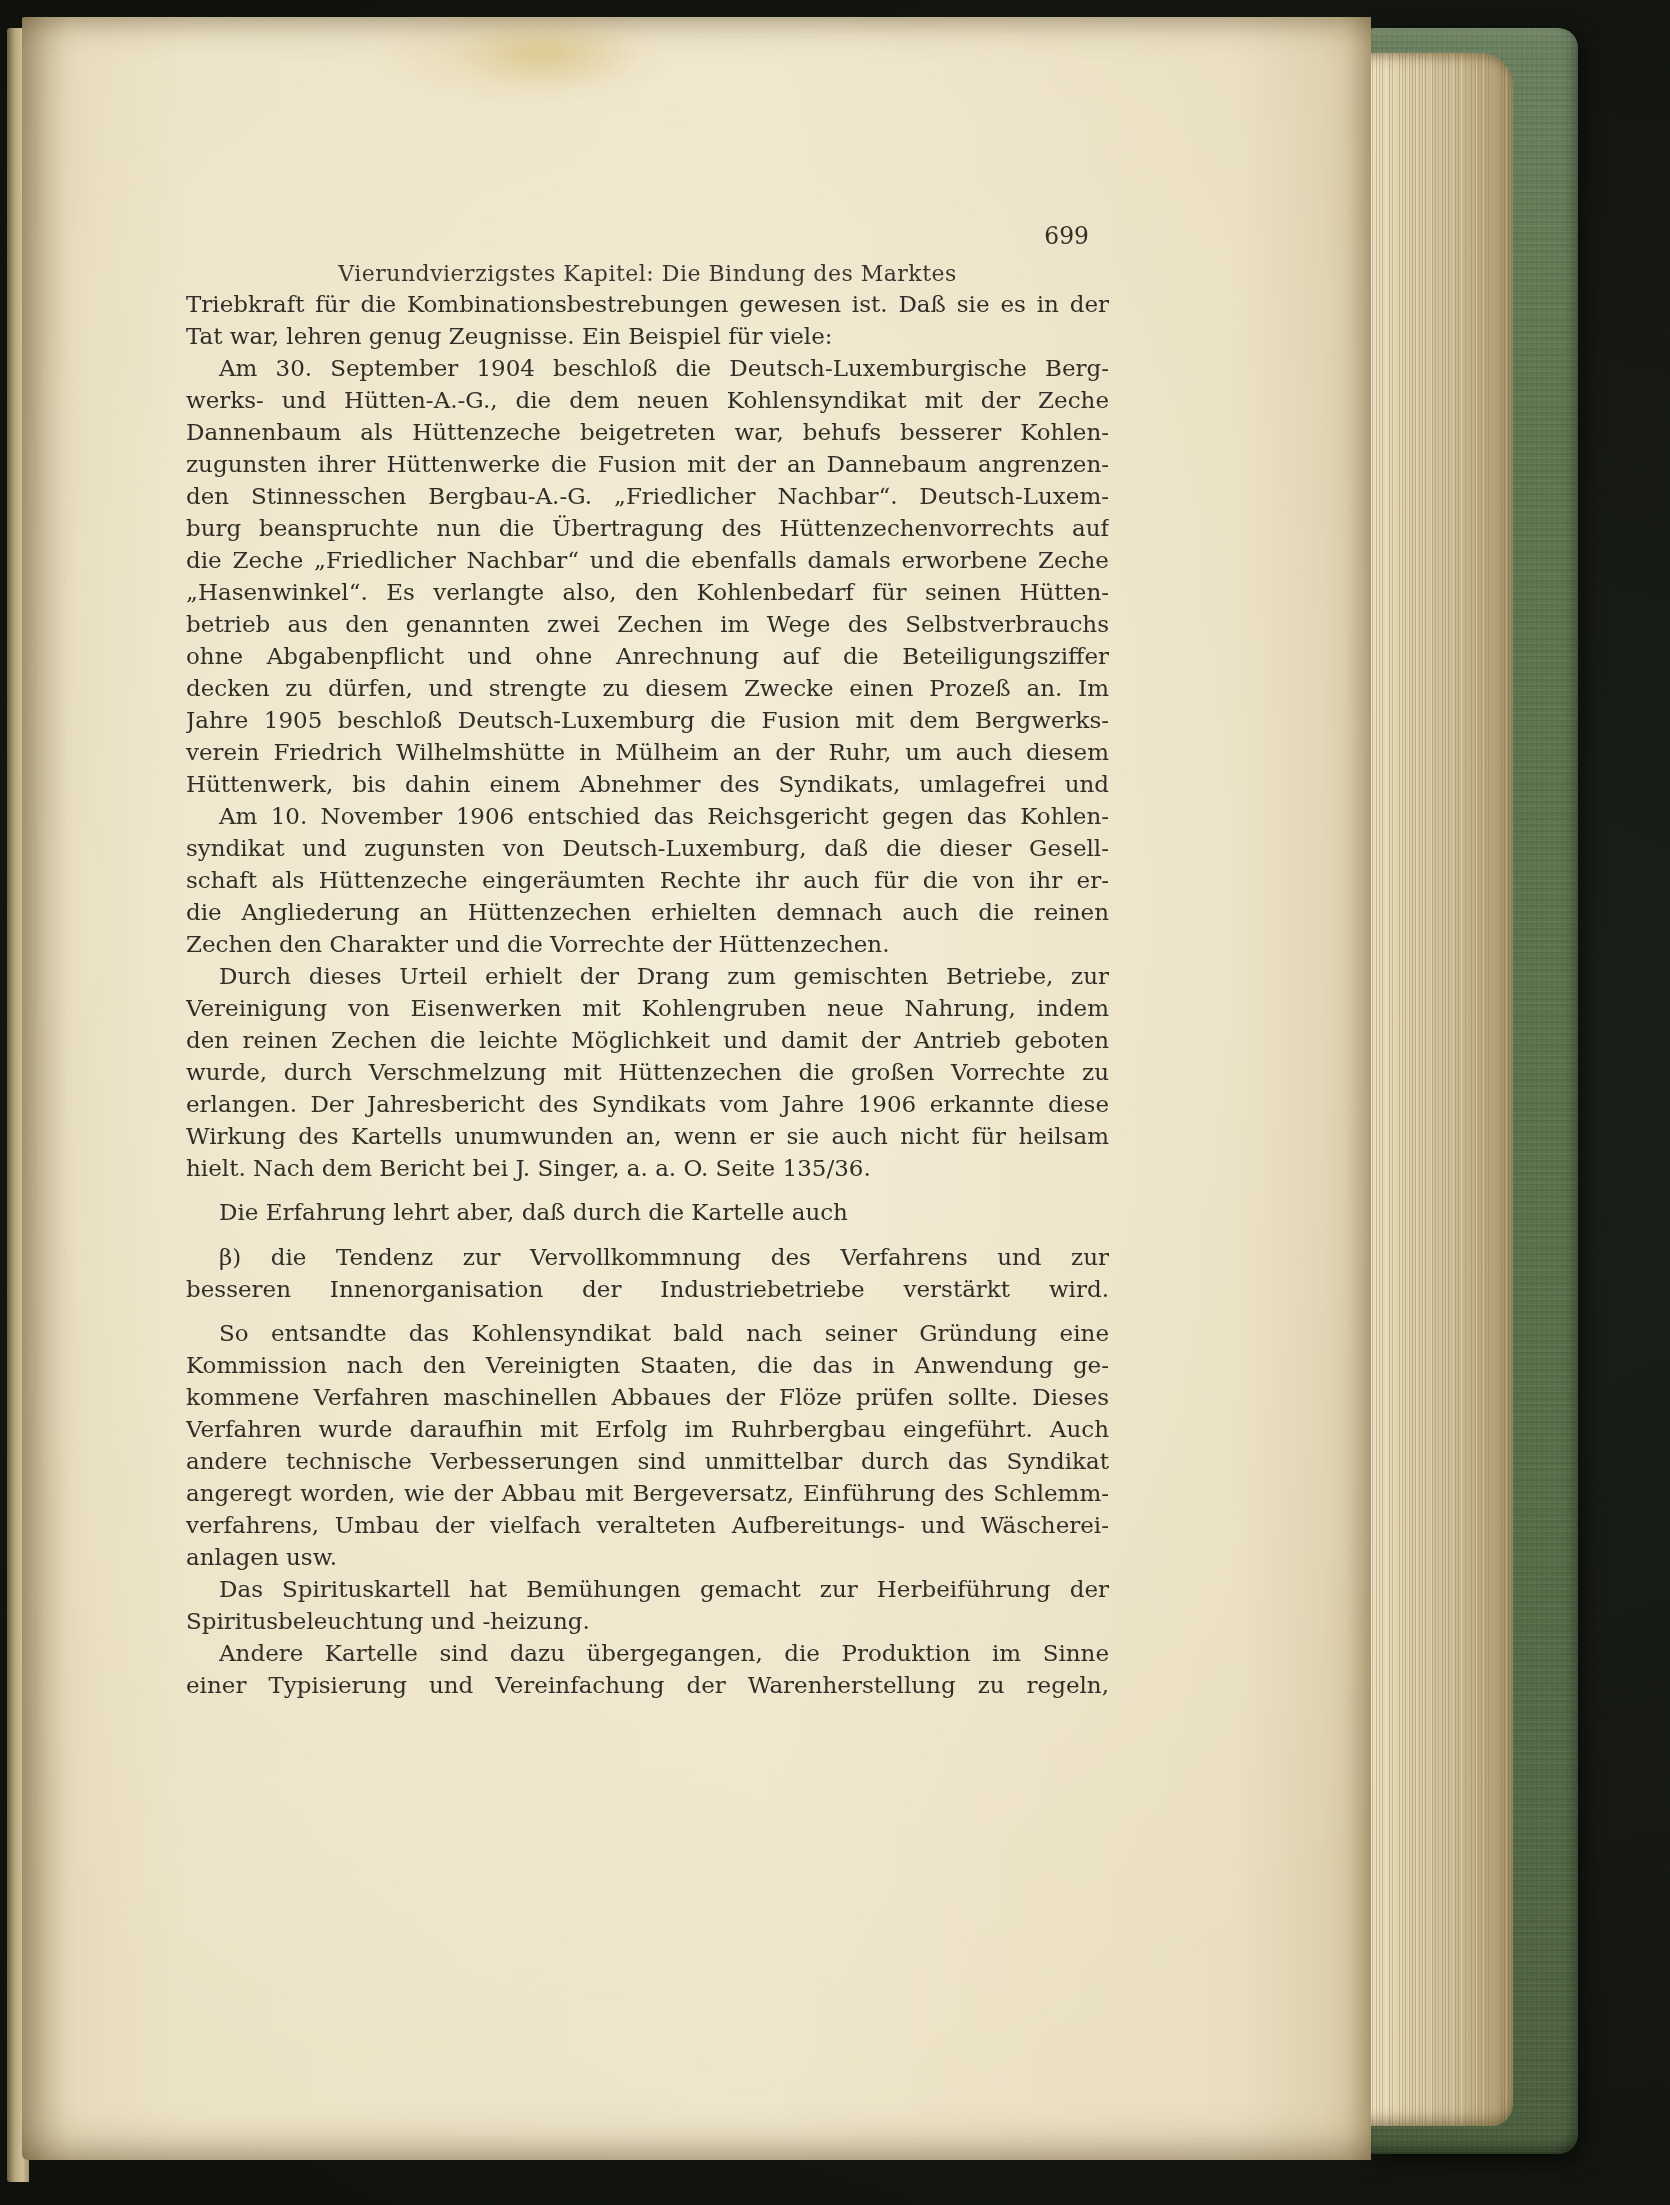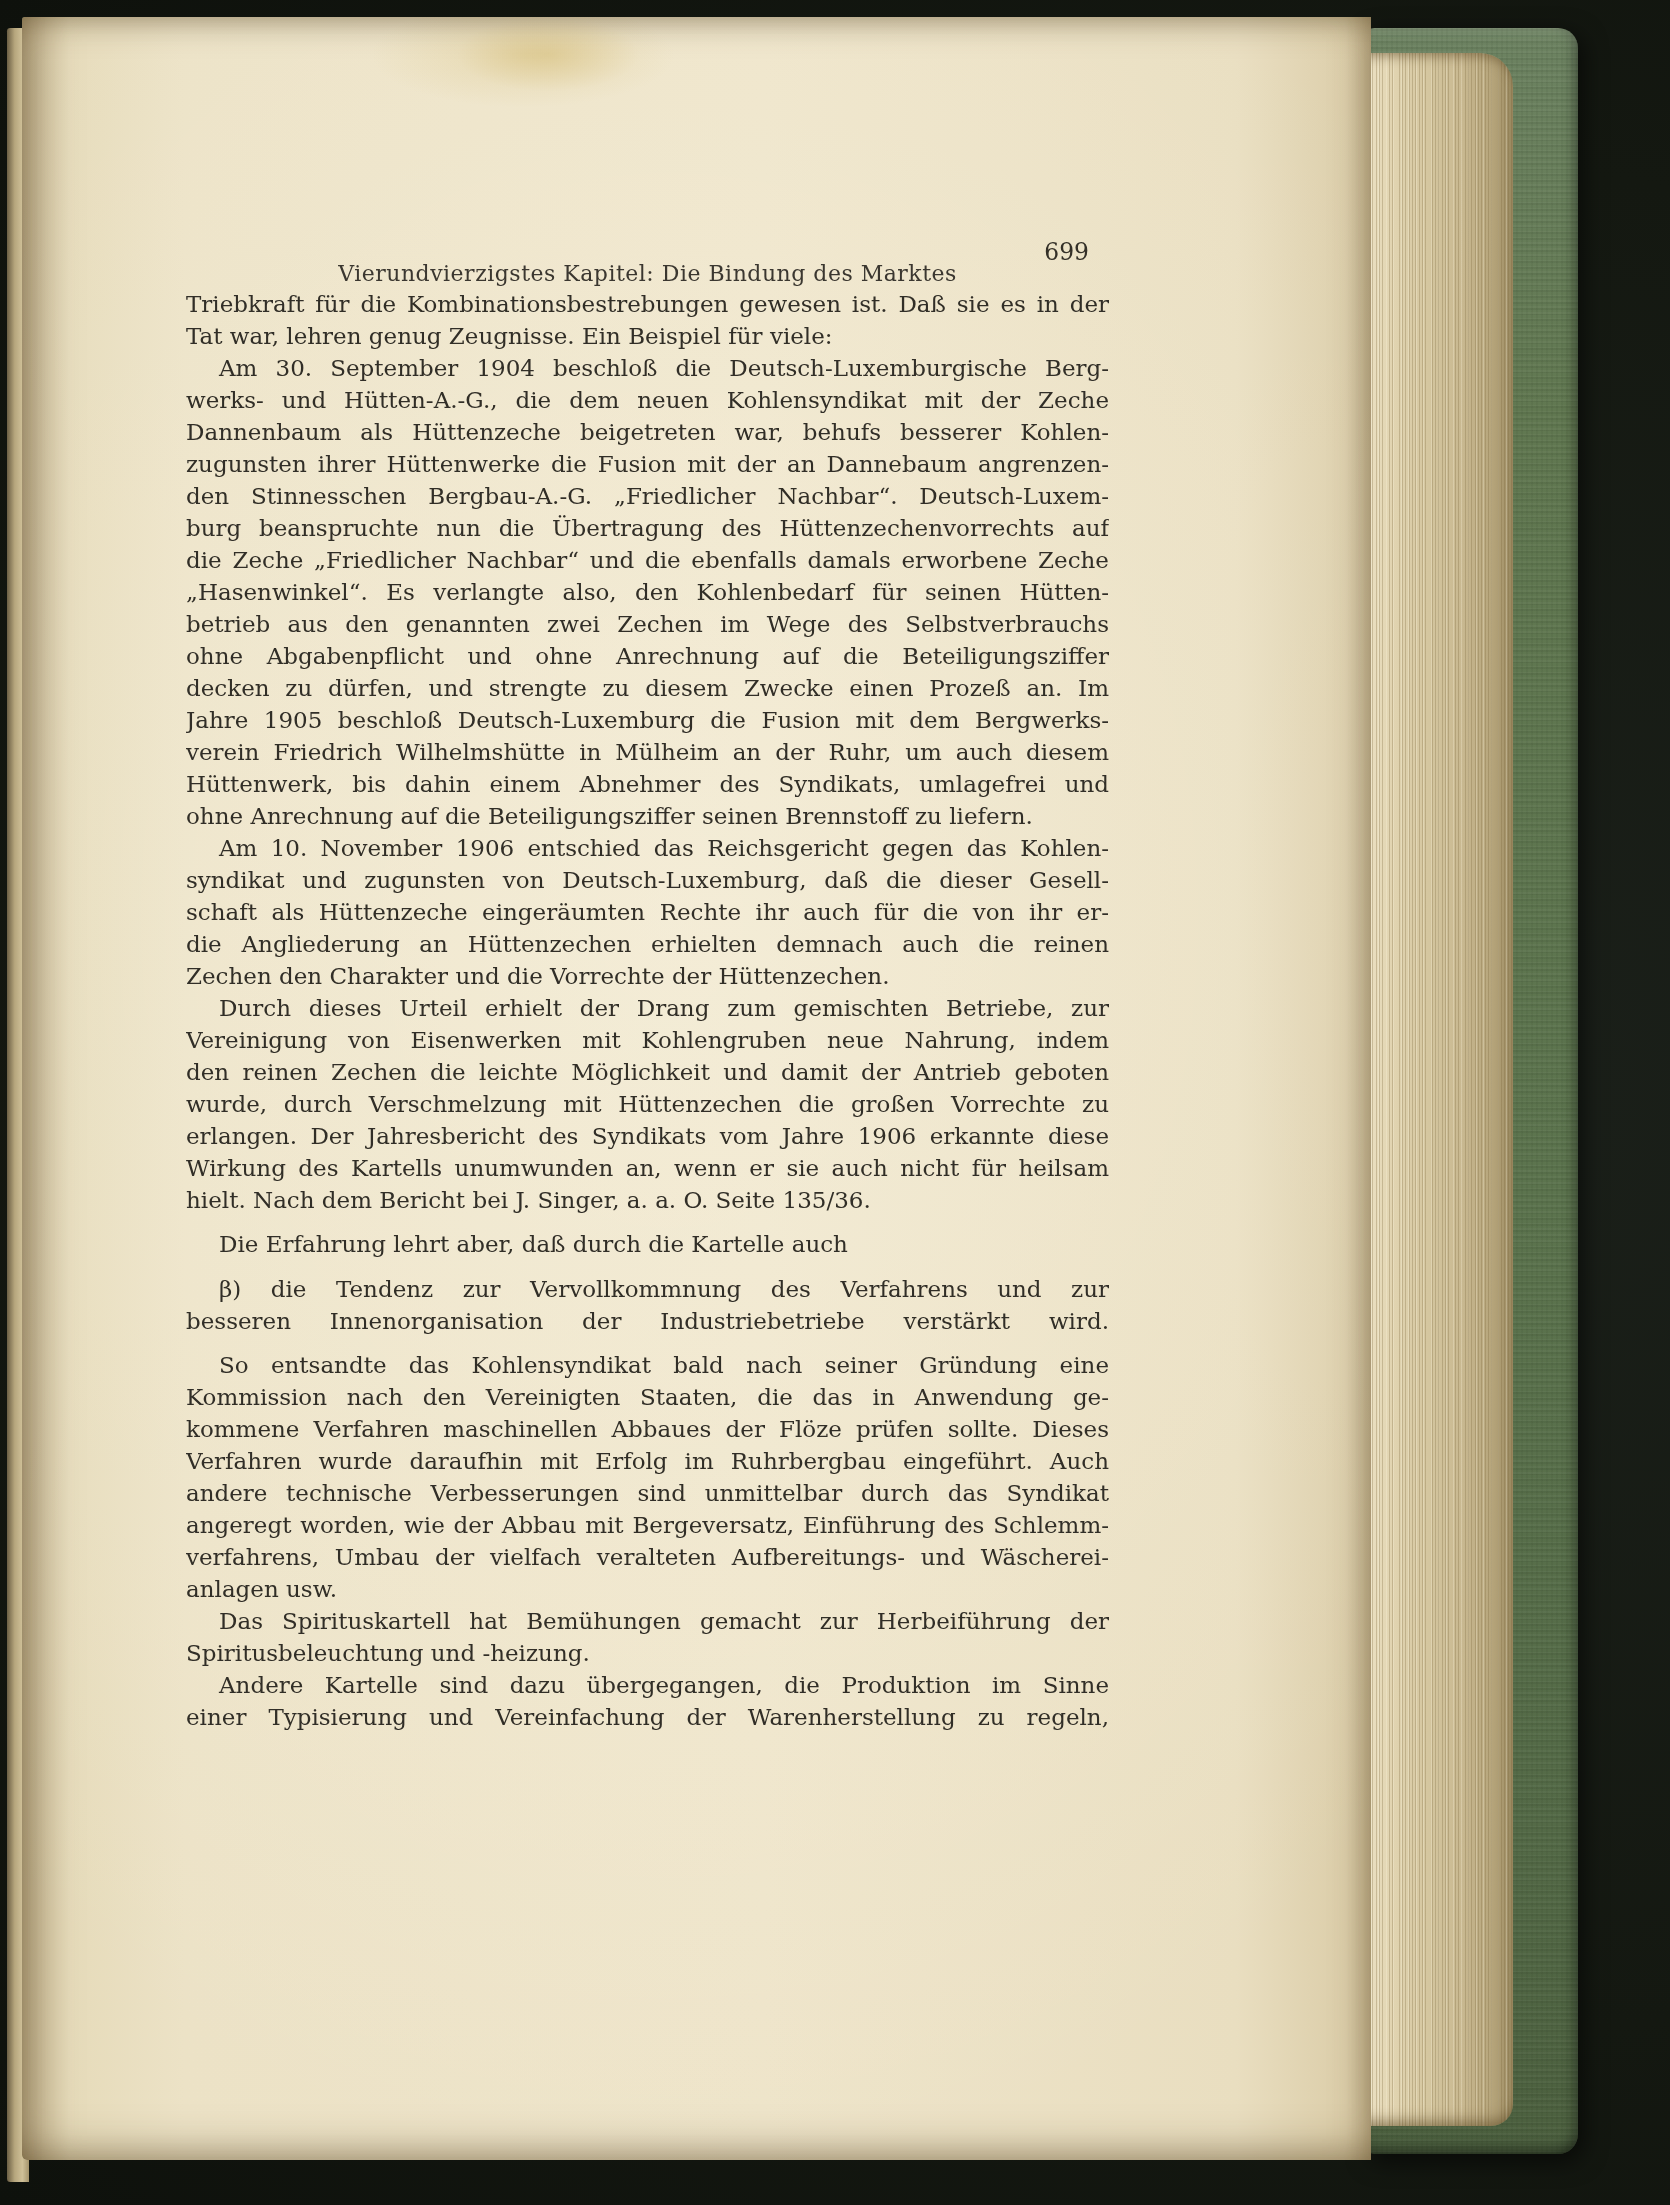--- a/index.html
+++ b/index.html
@@ -103,21 +103,21 @@
     text-align: center;
     font-size: 22px;
     color: #3b3730;
     letter-spacing: 0.5px;
     line-height: 28px;
     margin-top: 38px;
   }
   .page-number {
     position: absolute;
     right: 20px;
-    top: 16px;
+    top: 0;
     font-size: 23.4px;
     color: #343028;
     line-height: 28px;
   }
 
   
   .text-block {
     position: absolute;
     top: 271px;
     left: 164px;
@@ -170,21 +170,20 @@
         <div class="line">den Stinnesschen Bergbau-A.-G. „Friedlicher Nachbar“. Deutsch-Luxem-</div>
         <div class="line">burg beanspruchte nun die Übertragung des Hüttenzechenvorrechts auf</div>
         <div class="line">die Zeche „Friedlicher Nachbar“ und die ebenfalls damals erworbene Zeche</div>
         <div class="line">„Hasenwinkel“. Es verlangte also, den Kohlenbedarf für seinen Hütten-</div>
         <div class="line">betrieb aus den genannten zwei Zechen im Wege des Selbstverbrauchs</div>
         <div class="line">ohne Abgabenpflicht und ohne Anrechnung auf die Beteiligungsziffer</div>
         <div class="line">decken zu dürfen, und strengte zu diesem Zwecke einen Prozeß an. Im</div>
         <div class="line">Jahre 1905 beschloß Deutsch-Luxemburg die Fusion mit dem Bergwerks-</div>
         <div class="line">verein Friedrich Wilhelmshütte in Mülheim an der Ruhr, um auch diesem</div>
         <div class="line">Hüttenwerk, bis dahin einem Abnehmer des Syndikats, umlagefrei und</div>
-        <div class="line last">ohne Anrechnung auf die Beteiligungsziffer seinen Brennstoff zu liefern.</div>
       </div>
       <div class="para">
         <div class="line indent">Am 10. November 1906 entschied das Reichsgericht gegen das Kohlen-</div>
         <div class="line">syndikat und zugunsten von Deutsch-Luxemburg, daß die dieser Gesell-</div>
         <div class="line">schaft als Hüttenzeche eingeräumten Rechte ihr auch für die von ihr er-</div>
         <div class="line">die Angliederung an Hüttenzechen erhielten demnach auch die reinen</div>
         <div class="line last">Zechen den Charakter und die Vorrechte der Hüttenzechen.</div>
       </div>
       <div class="para">
         <div class="line indent">Durch dieses Urteil erhielt der Drang zum gemischten Betriebe, zur</div>

